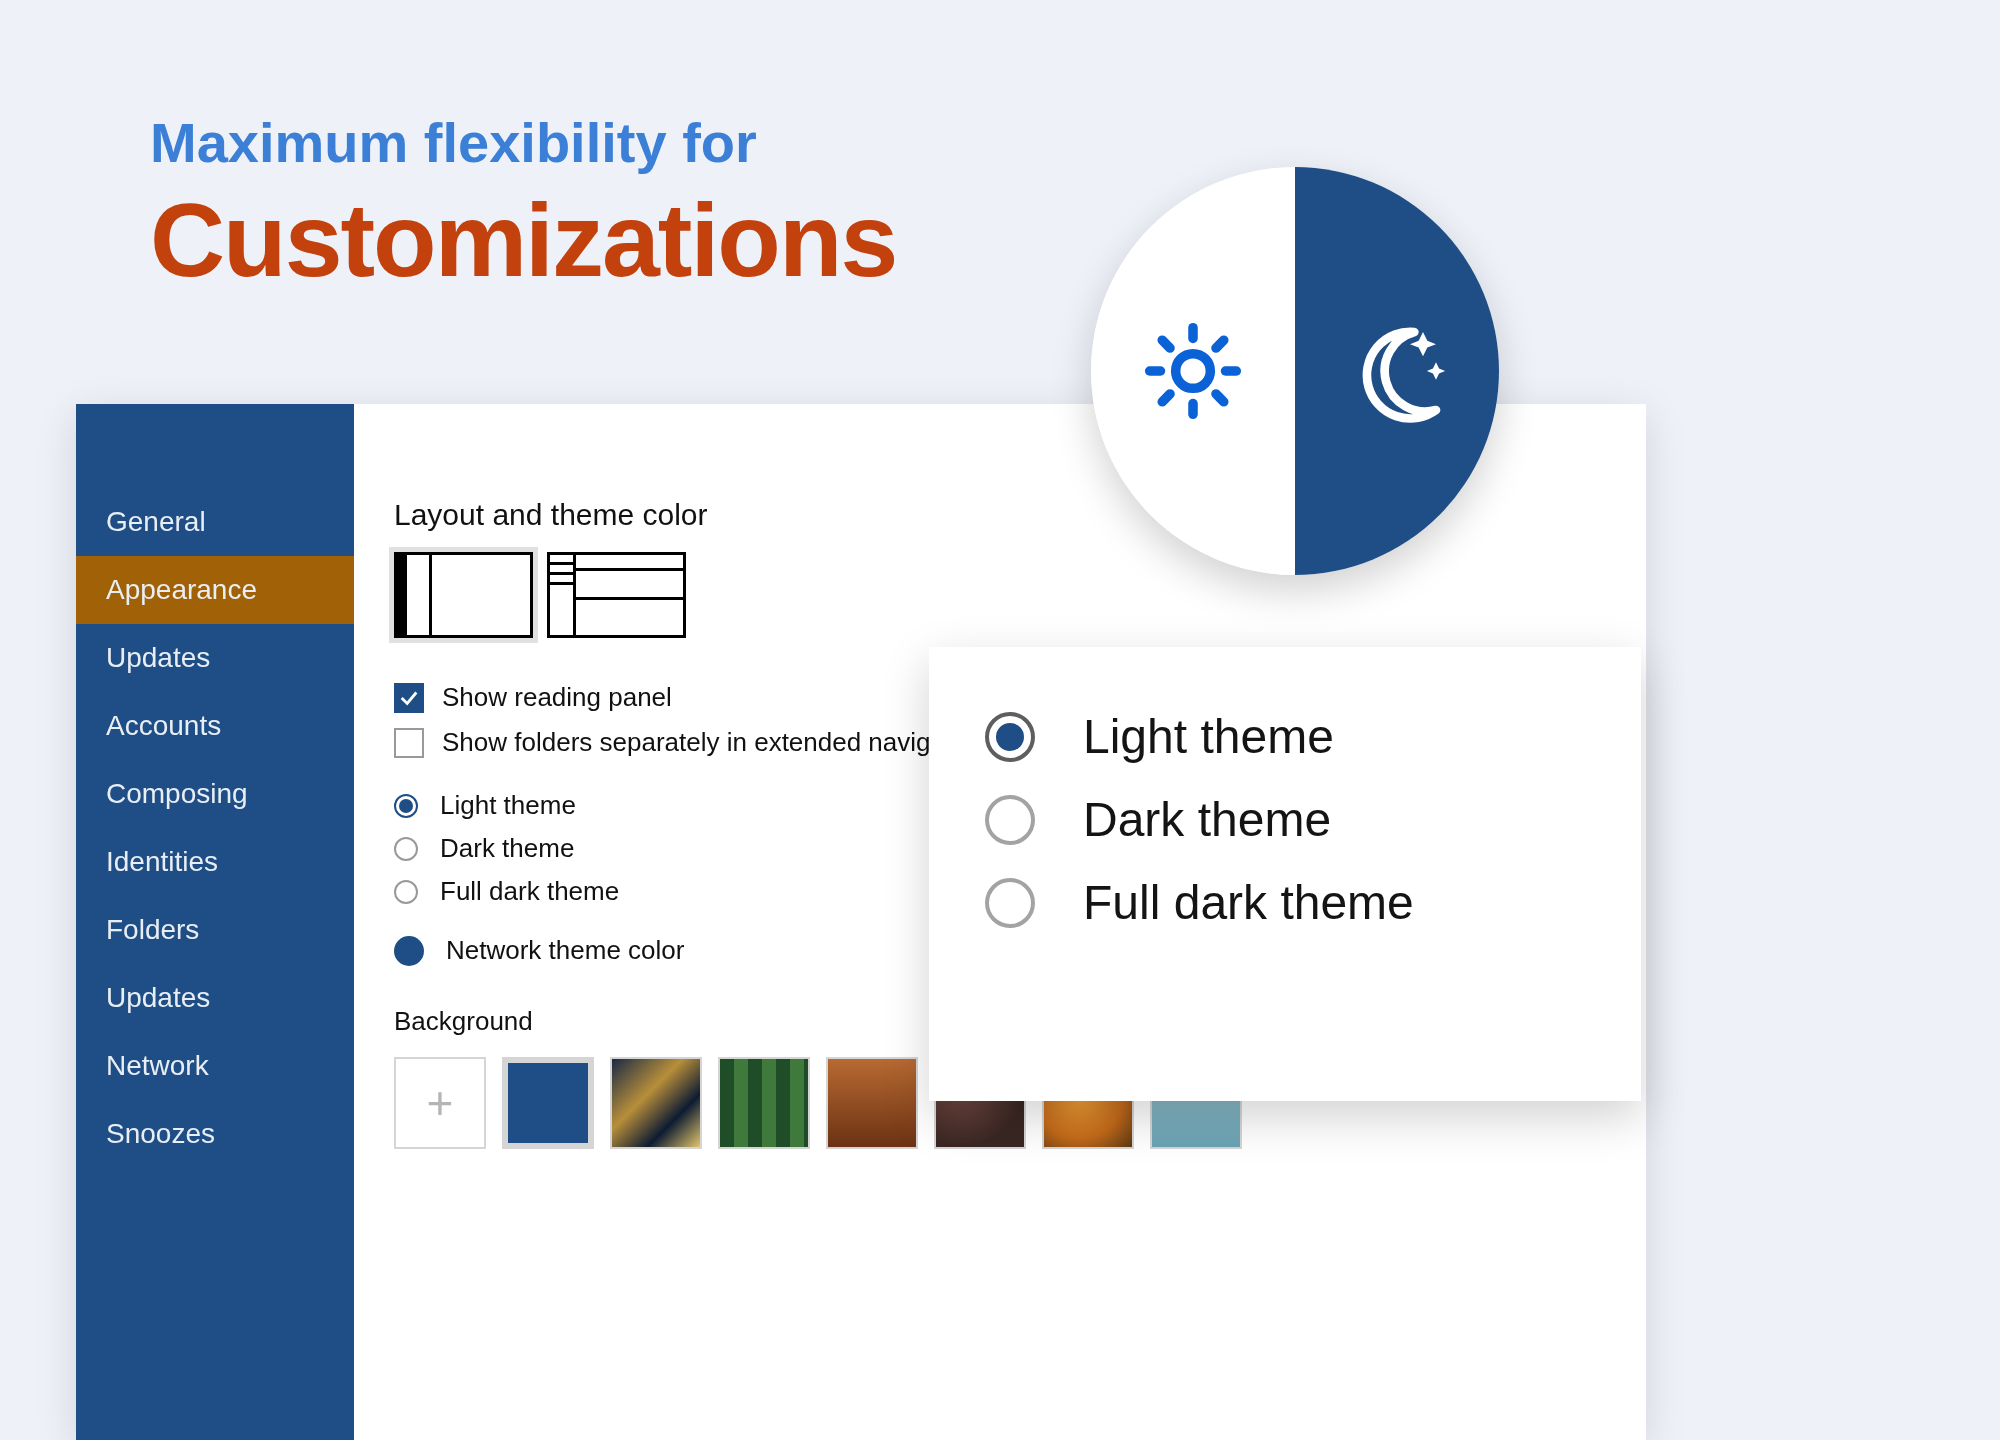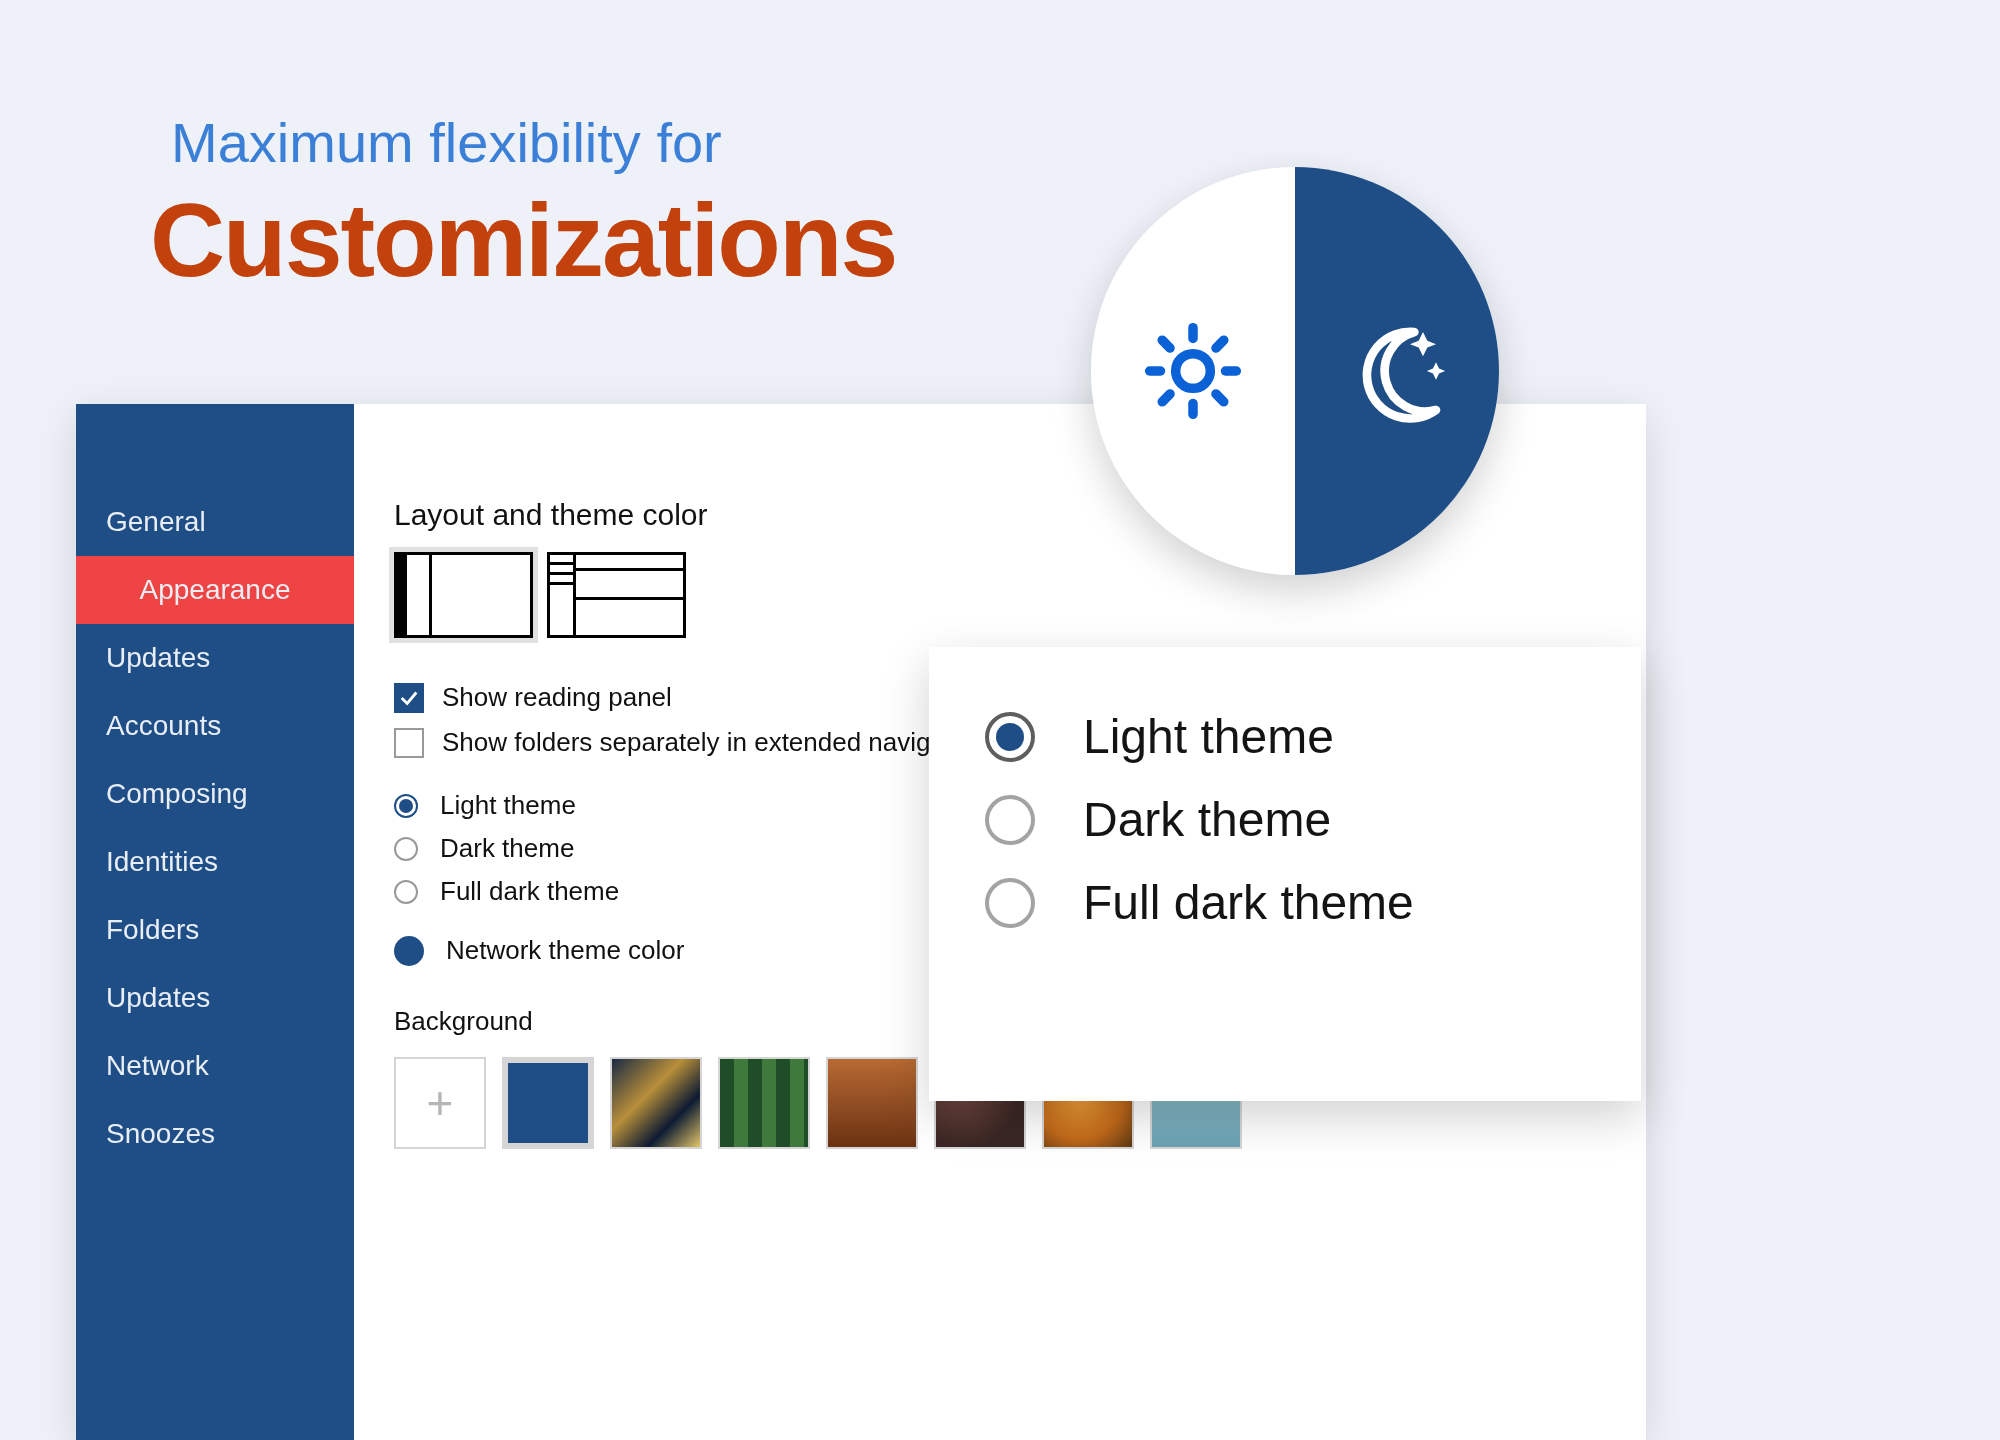--- a/index.html
+++ b/index.html
@@ -6,37 +6,37 @@
 body {
   font-family: "Segoe UI", -apple-system, sans-serif;
   background:#eef2f8;
   width:2000px; height:1440px;
   overflow:hidden;
   position:relative;
 }
 
 
 .hero { position:absolute; left:150px; top:110px; }
-.hero-sub { color:#3b7fd6; font-size:56px; font-weight:400;margin-left:21px; }
+.hero-sub { color:#3b7fd6; font-size:56px; font-weight:700; }
 .hero-title { color:#c2410c; font-size:104px; font-weight:700; letter-spacing:-2px; margin-top:6px; }
 
 
 .window {
   position:absolute; left:76px; top:404px;
   width:1570px; height:1036px;
   background:#fff;
   box-shadow:0 10px 40px rgba(0,0,0,.12);
   display:flex;
 }
 .sidebar { width:278px; background:#1e4e85; padding-top:84px; }
 .sidebar-item {
   color:#e9eef5; font-size:28px; font-weight:400;
   padding:18px 30px; cursor:pointer;
 }
-.sidebar-item.active { background:#ef4444;text-align:center; }
+.sidebar-item.active { background:#a16207; }
 
 .content { flex:1; padding:94px 40px 0 40px; color:#111; }
 .section-title { font-size:30px; font-weight:400; margin-bottom:20px; }
 
 
 .layout-row { display:flex; gap:14px; margin-bottom:44px; }
 .layout-thumb {
   width:139px; height:86px; border:3px solid #000;
   background:#fff; cursor:pointer; position:relative;
 }

